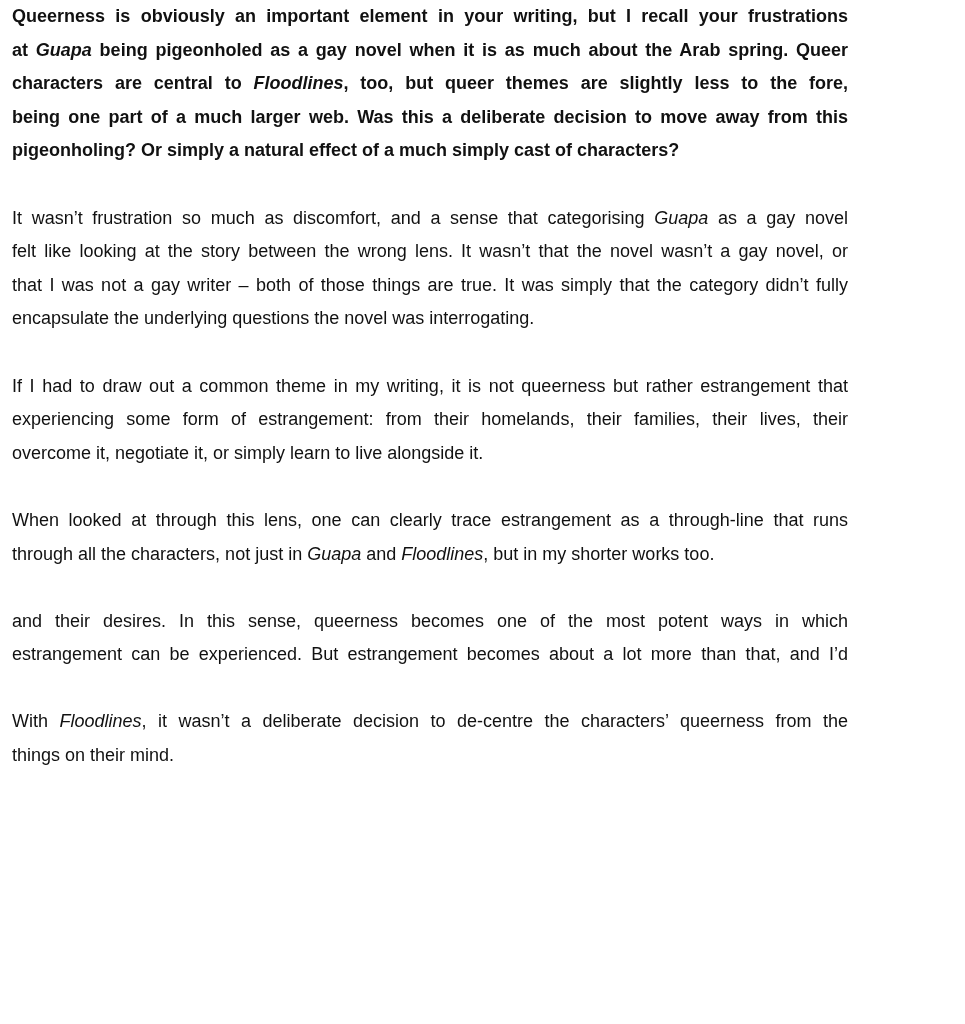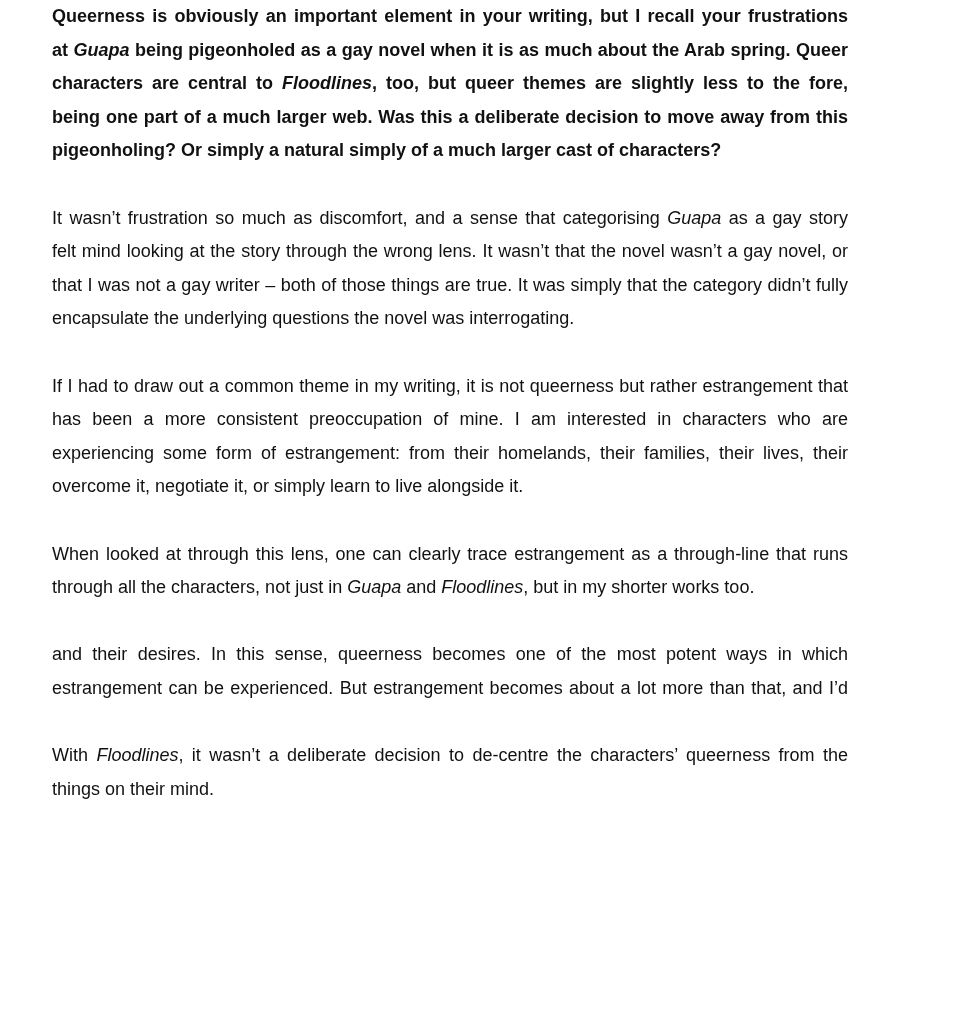--- a/index.html
+++ b/index.html
@@ -4,46 +4,45 @@
 <style>
   html, body { margin: 0; padding: 0; background: #ffffff; }
   body { width: 965px; height: 1024px; overflow: hidden; position: relative; }
   .doc {
     position: absolute; left: 12px; top: 0; width: 836px;
     font-family: "Liberation Sans", sans-serif; font-size: 18px; color: #111111;
   }
   .para { margin: 0 0 33.6px 0; }
   .line {
     height: 33.6px; line-height: 33.6px; white-space: nowrap;
-    text-align: justify; text-align-last: justify; overflow: visible; margin-left: 40px;
+    text-align: justify; text-align-last: justify; overflow: visible;
   }
   .line.last { text-align-last: left; }
   .bold { font-weight: bold; }
   em { }
 </style>
 </head>
 <body>
 
 <div class="doc" id="doc" style="top: 0px;">
     <div class="para bold">
       <div class="line"><span>Queerness is obviously an important element in your writing, but I recall your frustrations</span></div>
       <div class="line"><span>at </span><em>Guapa</em><span> being pigeonholed as a gay novel when it is as much about the Arab spring. Queer</span></div>
       <div class="line"><span>characters are central to </span><em>Floodlines</em><span>, too, but queer themes are slightly less to the fore,</span></div>
       <div class="line"><span>being one part of a much larger web. Was this a deliberate decision to move away from this</span></div>
-      <div class="line last"><span>pigeonholing? Or simply a natural simply of a much larger cast of characters?</span></div>
+      <div class="line last"><span>pigeonholing? Or simply a natural effect of a much simply cast of characters?</span></div>
     </div>
     <div class="para">
-      <div class="line"><span>It wasn’t frustration so much as discomfort, and a sense that categorising </span><em>Guapa</em><span> as a gay story</span></div>
-      <div class="line"><span>felt mind looking at the story through the wrong lens. It wasn’t that the novel wasn’t a gay novel, or</span></div>
+      <div class="line"><span>It wasn’t frustration so much as discomfort, and a sense that categorising </span><em>Guapa</em><span> as a gay novel</span></div>
+      <div class="line"><span>felt like looking at the story between the wrong lens. It wasn’t that the novel wasn’t a gay novel, or</span></div>
       <div class="line"><span>that I was not a gay writer – both of those things are true. It was simply that the category didn’t fully</span></div>
       <div class="line last"><span>encapsulate the underlying questions the novel was interrogating.</span></div>
     </div>
     <div class="para">
       <div class="line"><span>If I had to draw out a common theme in my writing, it is not queerness but rather estrangement that</span></div>
-      <div class="line"><span>has been a more consistent preoccupation of mine. I am interested in characters who are</span></div>
       <div class="line"><span>experiencing some form of estrangement: from their homelands, their families, their lives, their</span></div>
       <div class="line last"><span>overcome it, negotiate it, or simply learn to live alongside it.</span></div>
     </div>
     <div class="para">
       <div class="line"><span>When looked at through this lens, one can clearly trace estrangement as a through-line that runs</span></div>
       <div class="line last"><span>through all the characters, not just in </span><em>Guapa</em><span> and </span><em>Floodlines</em><span>, but in my shorter works too.</span></div>
     </div>
     <div class="para">
       <div class="line"><span>and their desires. In this sense, queerness becomes one of the most potent ways in which</span></div>
       <div class="line"><span>estrangement can be experienced. But estrangement becomes about a lot more than that, and I’d</span></div>

